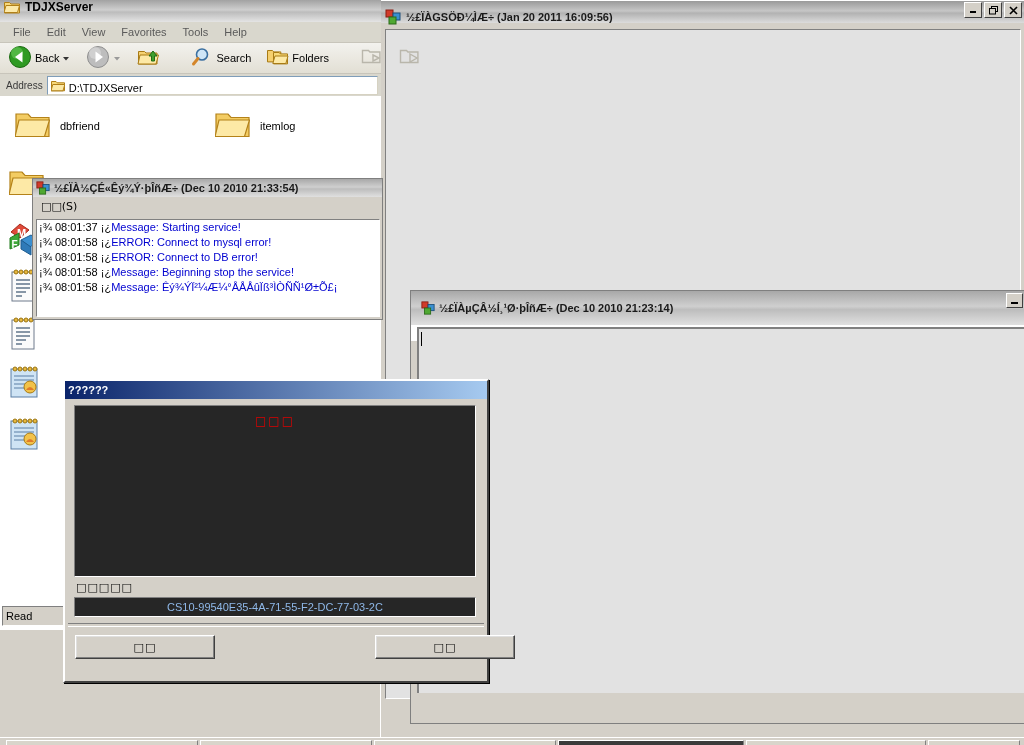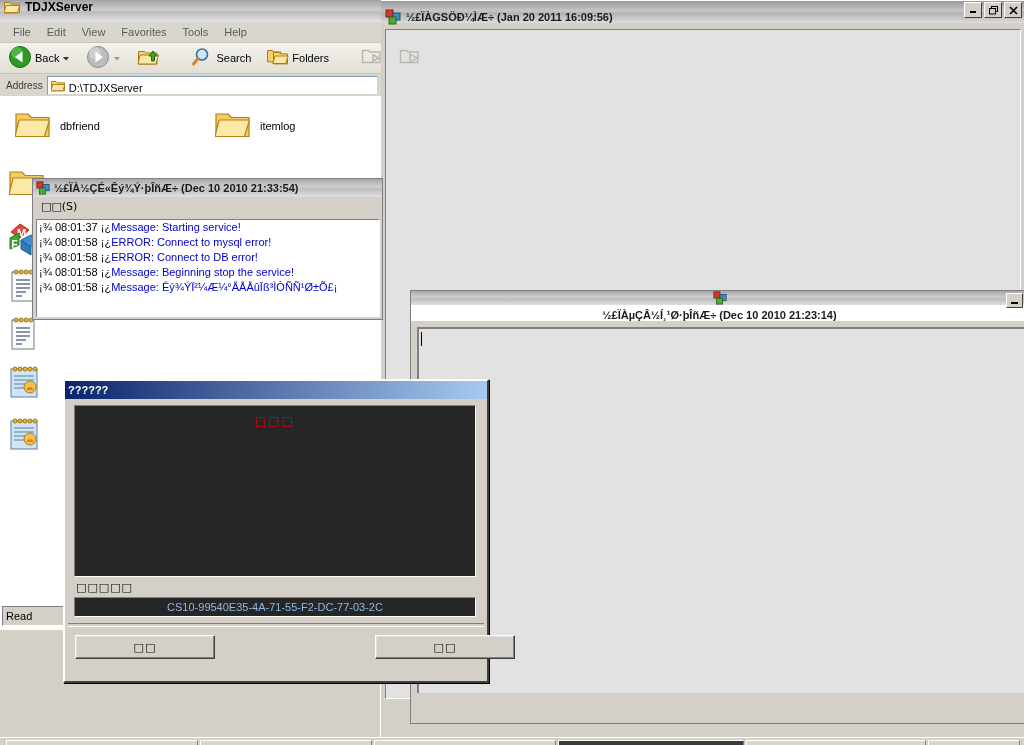--- a/index.html
+++ b/index.html
@@ -67,22 +67,22 @@
   #log-menu{height:18px;background:#d4d0c8;display:flex;align-items:center;padding-left:8px;
      font-size:11px;color:#000;}
   #log-list{position:absolute;left:3px;top:40px;right:2px;bottom:2px;background:#fff;
      border:1px solid;border-color:#808080 #fff #fff #808080;overflow:hidden;}
   .log-line{font-size:11px;line-height:15px;white-space:nowrap;padding-left:2px;color:#000;}
   .log-msg{color:#0000d0;margin-top:8px;}
 
   
   #child2{left:410px;top:290px;width:614px;height:432px;background:#d4d0c8;
      border:1px solid #7f7f7f;}
-  #child2-title{height:14px;background:linear-gradient(to bottom,#a8a8a8,#cfcfcf 45%,#bdbdbd 55%,#e0e0e0);
-     display:flex;align-items:center;gap:4px;padding-left:3px;font-weight:bold;font-size:11px;flex-direction:column;}
+  #child2-title{height:34px;background:linear-gradient(to bottom,#a8a8a8,#cfcfcf 45%,#bdbdbd 55%,#e0e0e0);
+     display:flex;align-items:center;gap:4px;padding-left:10px;font-weight:bold;font-size:11px;}
   #child2-toolstrip{height:16px;background:#fff;}
   #child2-client{position:absolute;left:6px;top:36px;right:0px;bottom:30px;background:#e2e2e2;
      border-left:2px solid #808080;border-top:2px solid #808080;}
   #child2-caret{position:absolute;left:2px;top:3px;width:1px;height:14px;background:#000;}
   #child2-status{position:absolute;left:4px;right:0;bottom:2px;height:17px;display:flex;gap:2px;}
   .sb-pane{background:#d4d0c8;border:1px solid;border-color:#808080 #fff #fff #808080;
      font-size:11px;display:flex;align-items:center;padding-left:3px;}
 
   
   .child-min{position:absolute;right:2px;top:2px;width:15px;height:13px;background:#d4d0c8;

